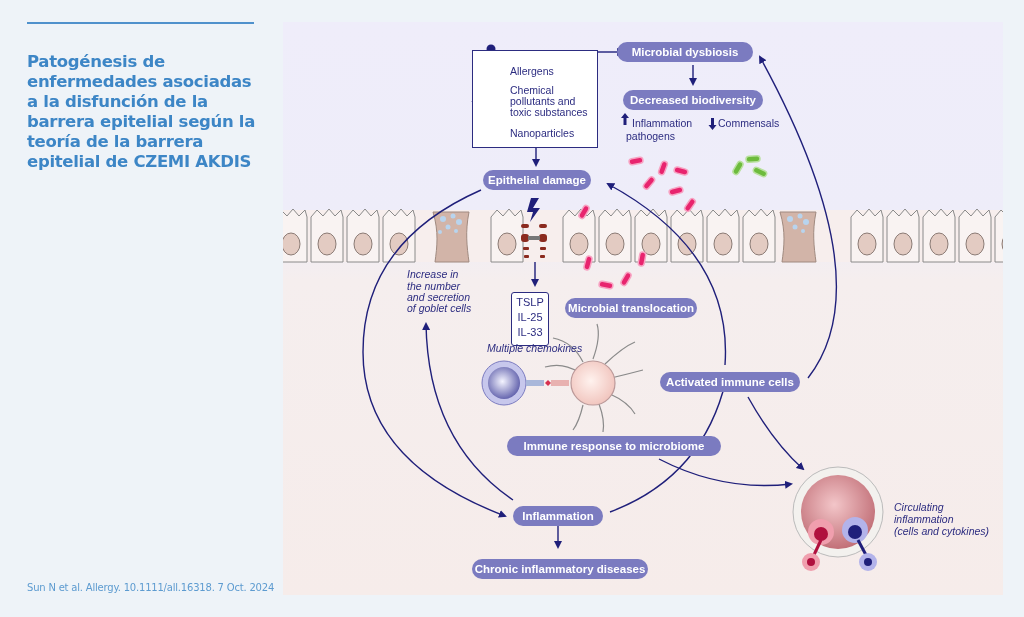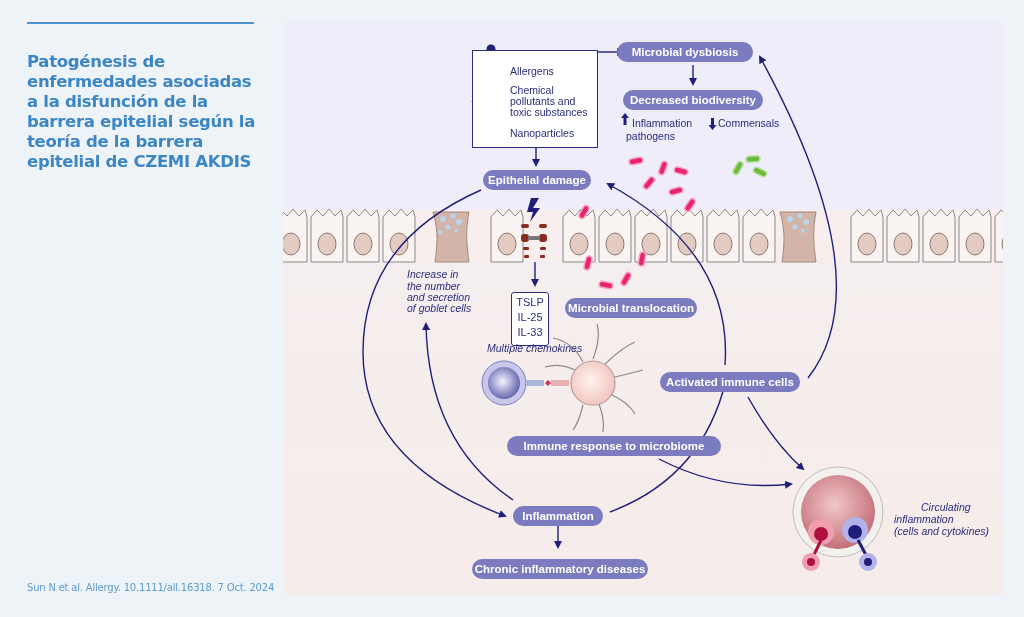--- a/index.html
+++ b/index.html
@@ -237,16 +237,16 @@
   <div class="lbl ital" style="left:124px;top:269px;">and secretion</div>
   <div class="lbl ital" style="left:124px;top:280px;">of goblet cells</div>
 
   <div class="cytobox">
     <div>TSLP</div>
     <div>IL-25</div>
     <div>IL-33</div>
   </div>
   <div class="lbl ital" style="left:204px;top:320px;font-style:italic;">Multiple chemokines</div>
 
-  <div class="lbl ital" style="left:611px;top:479px;margin-left:27px;">Circulating</div>
+  <div class="lbl ital" style="left:611px;top:479px;">Circulating</div>
   <div class="lbl ital" style="left:611px;top:491px;">inflammation</div>
   <div class="lbl ital" style="left:611px;top:503px;">(cells and cytokines)</div>
 </div>
 
 </body></html>

